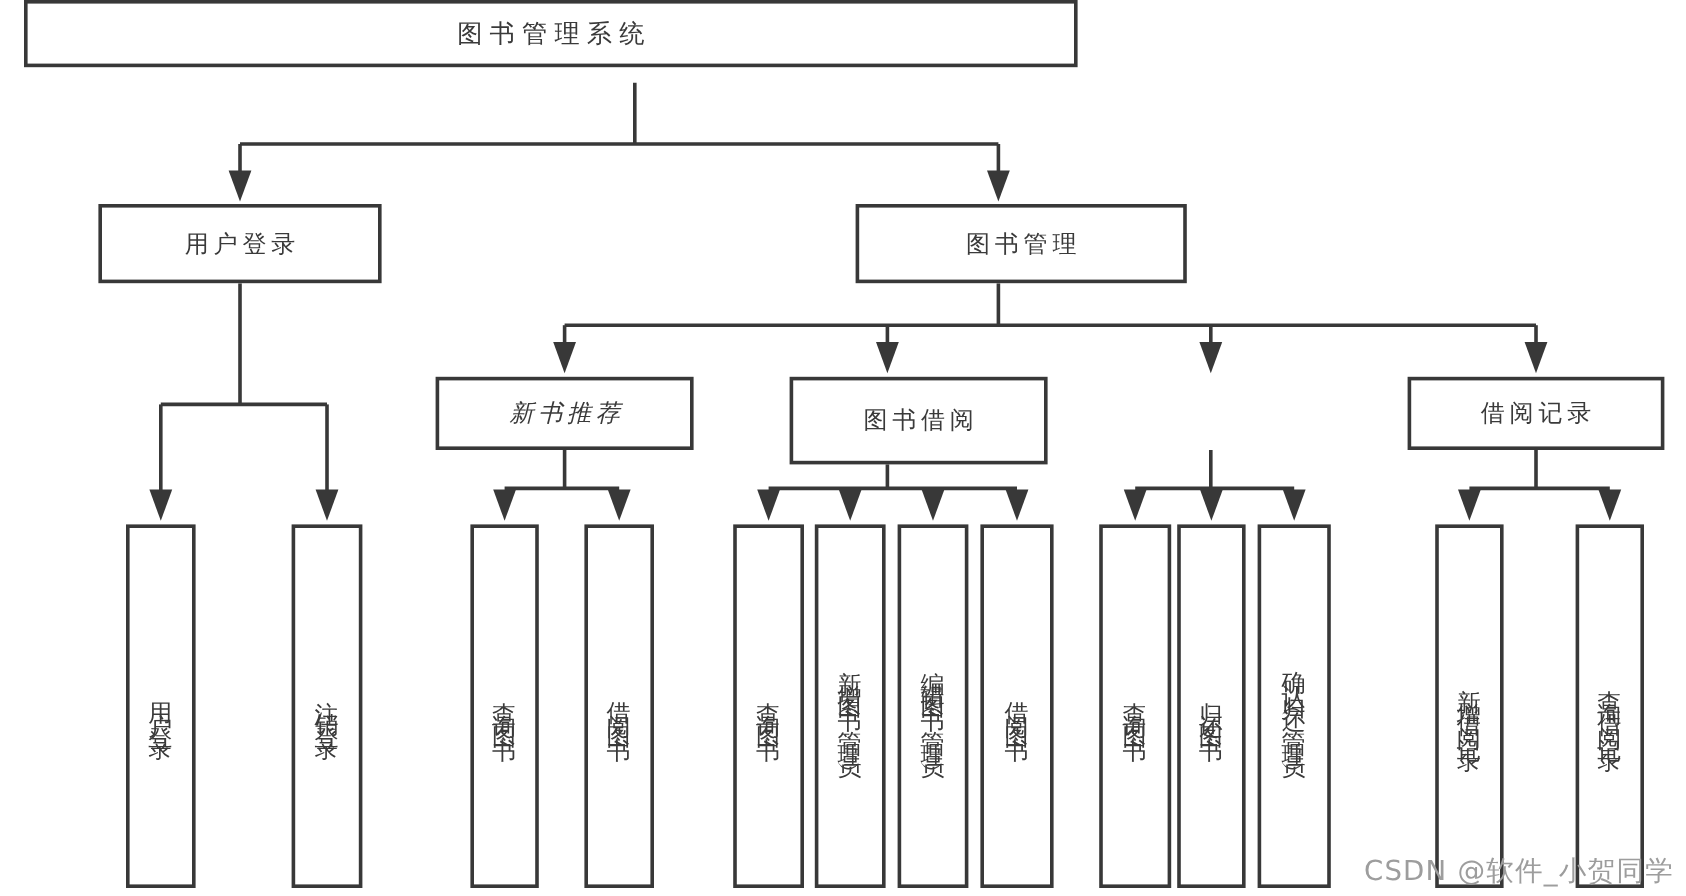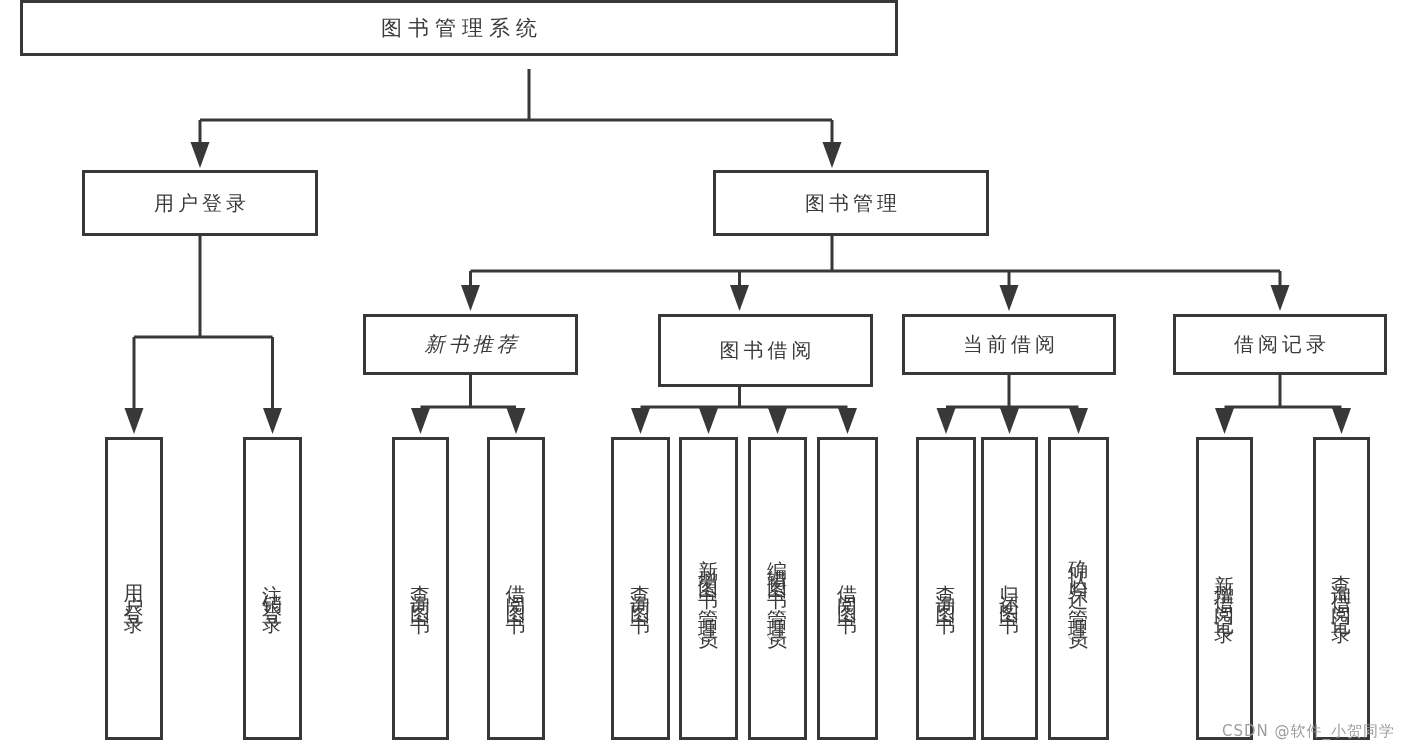--- a/index.html
+++ b/index.html
@@ -14,21 +14,21 @@
     white-space:nowrap;z-index:2;
   }
   .h{font-size:20px;letter-spacing:4px;text-indent:4px;}
   .title{font-size:21px;letter-spacing:6px;text-indent:6px;}
   .v{
     writing-mode:vertical-rl;text-orientation:mixed;
     font-size:20px;letter-spacing:10px;line-height:1.1;white-space:normal;
   }
   .watermark{
     position:absolute;right:10px;bottom:6px;z-index:5;
-    color:#9d9d9d;font-size:15px;letter-spacing:1px;
+    color:#9d9d9d;font-size:23px;letter-spacing:1px;
   }
   
   #n-root{left:20px;top:0;width:878px;height:56px;}
   #n-user-login{left:82px;top:170px;width:236px;height:66px;}
   #n-book-mgmt{left:713px;top:170px;width:276px;height:66px;}
   #n-new-book{left:363px;top:314px;width:215px;height:61px;font-style:italic;}
   #n-book-borrow{left:636px;top:314px;width:215px;height:73px;margin-left:22px;}
   #n-cur-borrow{left:902px;top:314px;width:214px;height:61px;}
   #n-records{left:1173px;top:314px;width:214px;height:61px;}
   #l-a1{left:105px;top:437px;width:58px;height:303px;}
@@ -98,21 +98,20 @@
     </g>
   </svg>
 
   <div class="box title" id="n-root">图书管理系统</div>
 
   <div class="box h" id="n-user-login">用户登录</div>
   <div class="box h" id="n-book-mgmt">图书管理</div>
 
   <div class="box h" id="n-new-book">新书推荐</div>
   <div class="box h" id="n-book-borrow">图书借阅</div>
-  <div class="box h" id="n-cur-borrow">当前借阅</div>
   <div class="box h" id="n-records">借阅记录</div>
 
   <div class="box v" id="l-a1">用户登录</div>
   <div class="box v" id="l-a2">注销登录</div>
 
   <div class="box v" id="l-b1">查询图书</div>
   <div class="box v" id="l-b2">借阅图书</div>
 
   <div class="box v" id="l-c1">查询图书</div>
   <div class="box v" id="l-c2">新增图书（管理员）</div>

